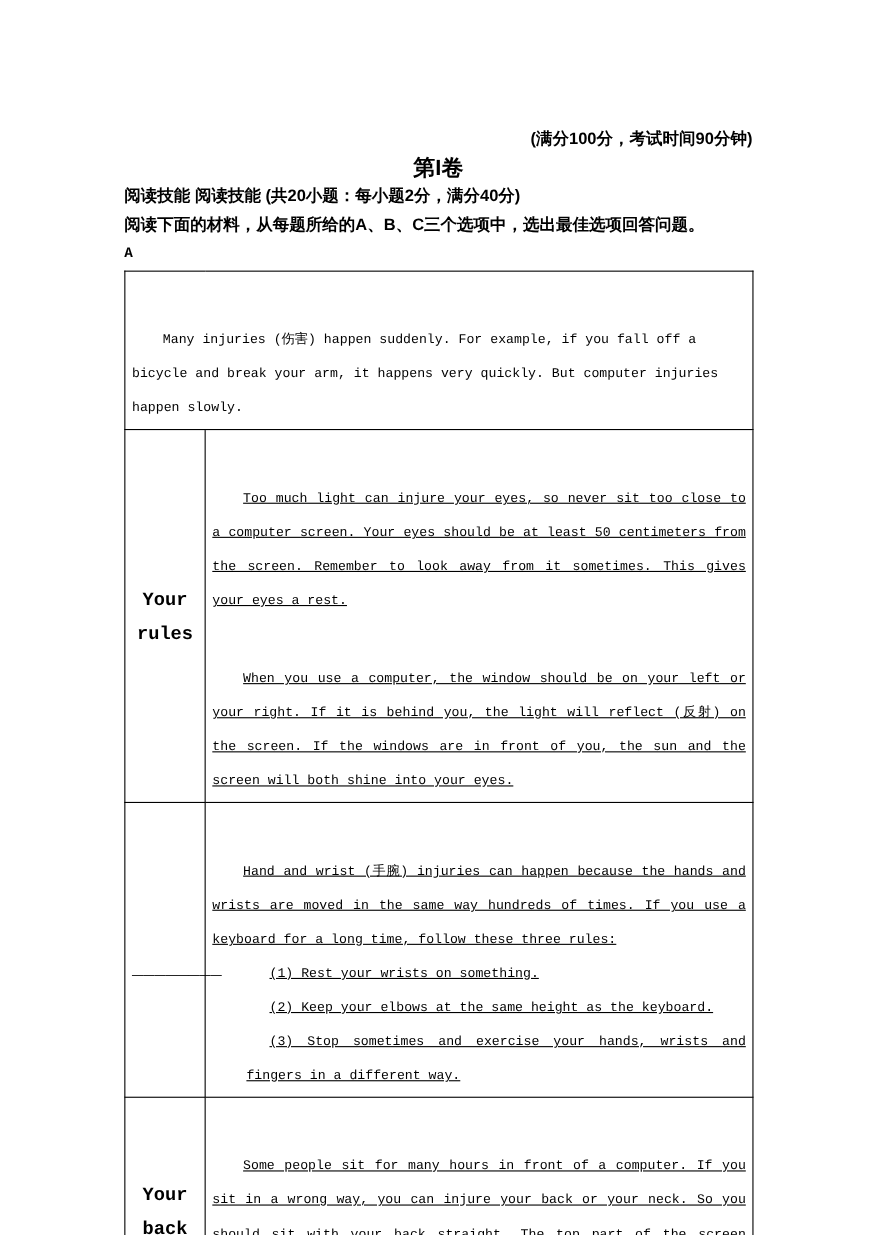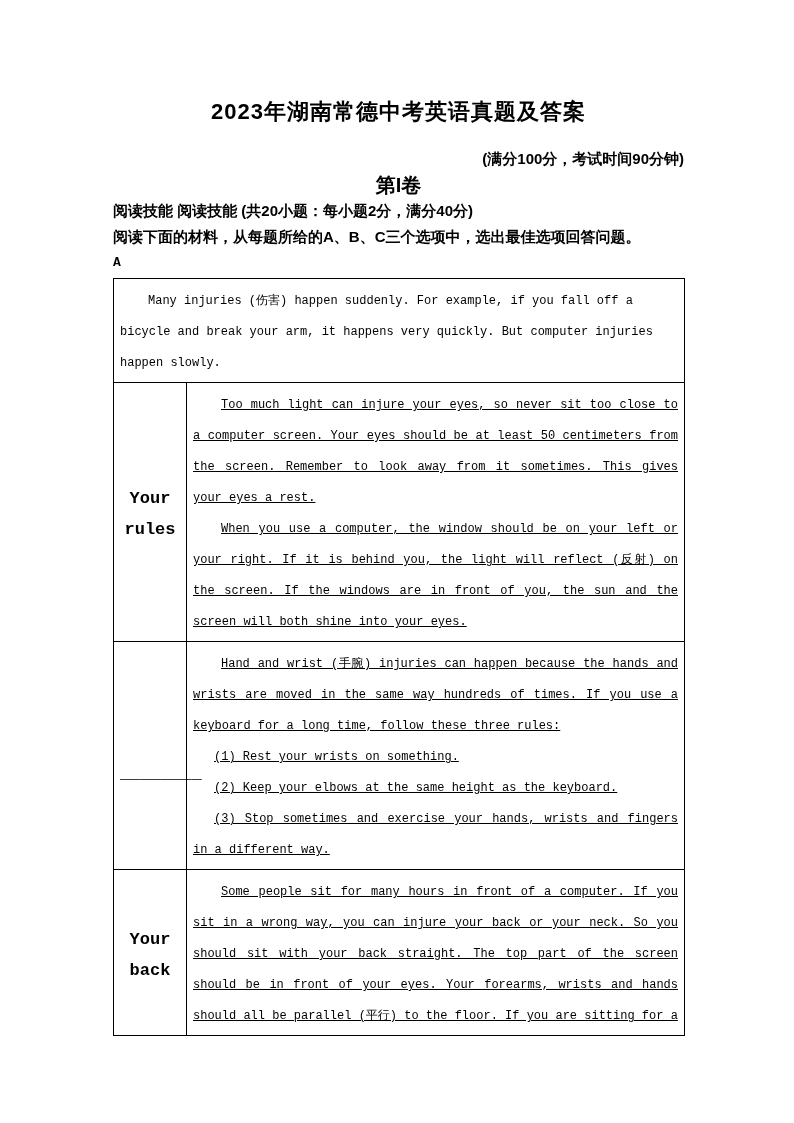--- a/index.html
+++ b/index.html
@@ -57,43 +57,42 @@
     vertical-align: middle;
     padding: 7px 6px 3px 6px;
   }
   .para {
     margin: 0;
     font-family: "Liberation Mono", "DejaVu Sans Mono", monospace;
     font-size: 12px;
     line-height: 31px;
     color: #000000;
   }
-  .indent { text-indent: 28px; }
-  .list-indent { text-indent: 21px; }
+  .indent { text-indent: 28px; margin-top: 40px; }
+  .list-indent { text-indent: 21px; margin-left: 31px; }
   .justify { text-align: justify; text-decoration: underline; }
   td.label-cell {
     text-align: center;
     font-family: "Liberation Mono", "DejaVu Sans Mono", monospace;
     font-size: 17px;
     font-weight: bold;
   }
   td.label-cell span { display: block; line-height: 31px; }
   .blank-line {
     font-weight: normal;
     letter-spacing: 0;
     white-space: nowrap;
     margin-top: 32px;
   }
 </style>
 </head>
 <body>
 
 <div class="page">
 
-  <div class="h-title">2023年湖南常德中考英语真题及答案</div>
   <div class="h-sub">(满分100分，考试时间90分钟)</div>
   <div class="h-vol">第I卷</div>
   <div class="h-part">阅读技能 阅读技能 (共20小题：每小题2分，满分40分)</div>
   <div class="h-instr">阅读下面的材料，从每题所给的A、B、C三个选项中，选出最佳选项回答问题。</div>
   <div class="h-passage-label">A</div>
 
   <table class="doc-table">
     <colgroup>
       <col style="width:73px">
       <col style="width:498px">

